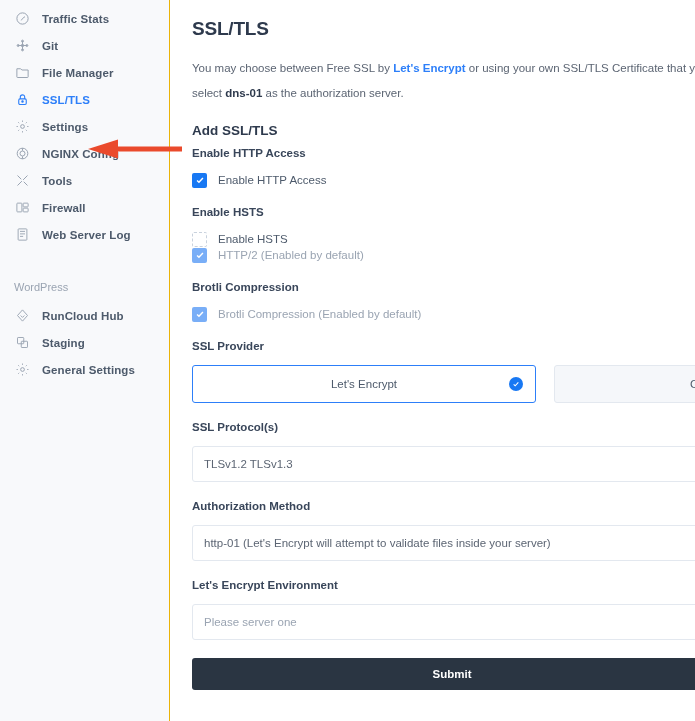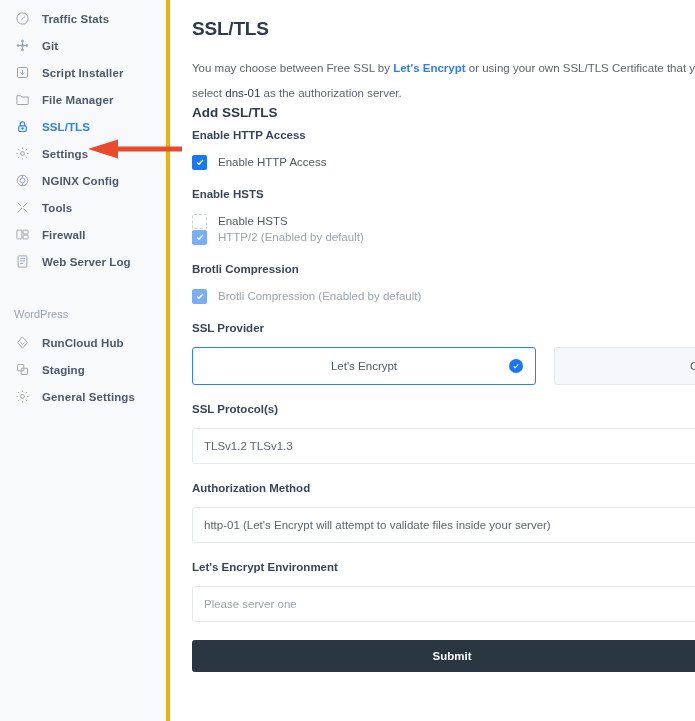--- a/index.html
+++ b/index.html
@@ -8,21 +8,21 @@
     font-family: "Liberation Sans", sans-serif;
     background: #ffffff;
     overflow: hidden;
   }
   #app { position: relative; width: 695px; height: 721px; display: flex; }
 
   
   .sidebar {
     width: 170px; height: 721px; flex: 0 0 170px;
     background: #f8f9fb;
-    border-right: 4px solid #eab308;
+    border-right: 1px solid #eab308;
     padding-top: 5px;
     overflow: hidden;
   }
   .nav-item {
     display: flex; align-items: center;
     height: 27px;
     padding-left: 14px;
     gap: 12px;
     cursor: pointer;
   }
@@ -68,27 +68,28 @@
   }
   .intro {
     font-size: 11.5px;
     color: #5c6573;
     line-height: 2.15;
     width: 520px;
     white-space: nowrap;
     overflow: hidden;
   }
   .intro a { color: #2d7ff9; text-decoration: none; font-weight: bold; }
-  .intro b { color: #2e3a4d; font-weight: normal; }
+  .intro b { color: #2e3a4d; font-weight: bold; }
   .intro .line2 { display: block; }
 
   .section-title {
     font-size: 13.5px;
     font-weight: bold;
     color: #2e3a4d;
+    margin-top: 18px;
     margin-bottom: 9px;
   }
   .field-label {
     font-size: 11.5px;
     font-weight: bold;
     color: #39465a;
     margin-bottom: 13px;
   }
   .field-label.spaced { margin-top: 18px; }
 
@@ -203,29 +204,20 @@
             <circle cx="12" cy="12" r="2"></circle>
             <circle cx="12" cy="5" r="1.6"></circle>
             <circle cx="12" cy="19" r="1.6"></circle>
             <circle cx="5" cy="12" r="1.6"></circle>
             <circle cx="19" cy="12" r="1.6"></circle>
           </svg>
       </span>
       <span class="nav-label">Git</span>
     </div>
 
-    <div class="nav-item">
-      <span class="nav-icon">
-        <svg viewBox="0 0 24 24" fill="none" stroke="currentColor" stroke-width="1.6">
-            <rect x="4" y="4" width="16" height="16" rx="2"></rect>
-            <path d="M12 8v7M9 12l3 3 3-3"></path>
-          </svg>
-      </span>
-      <span class="nav-label">Script Installer</span>
-    </div>
 
     <div class="nav-item">
       <span class="nav-icon">
         <svg viewBox="0 0 24 24" fill="none" stroke="currentColor" stroke-width="1.6">
             <path d="M3 6h6l2 2h10v11a1 1 0 0 1-1 1H4a1 1 0 0 1-1-1V6z"></path>
           </svg>
       </span>
       <span class="nav-label">File Manager</span>
     </div>
 

